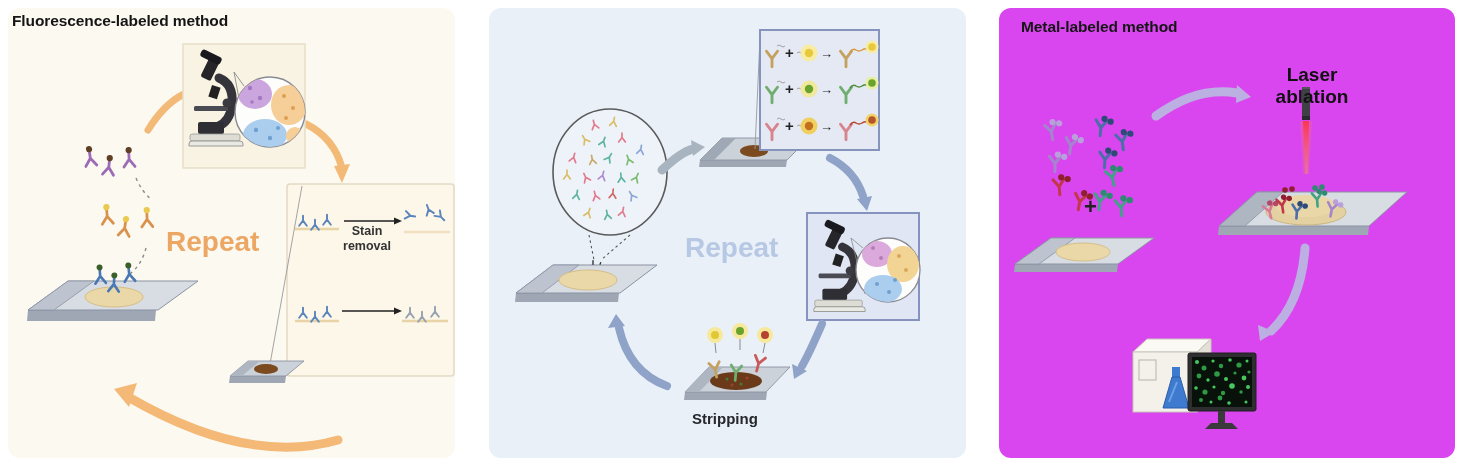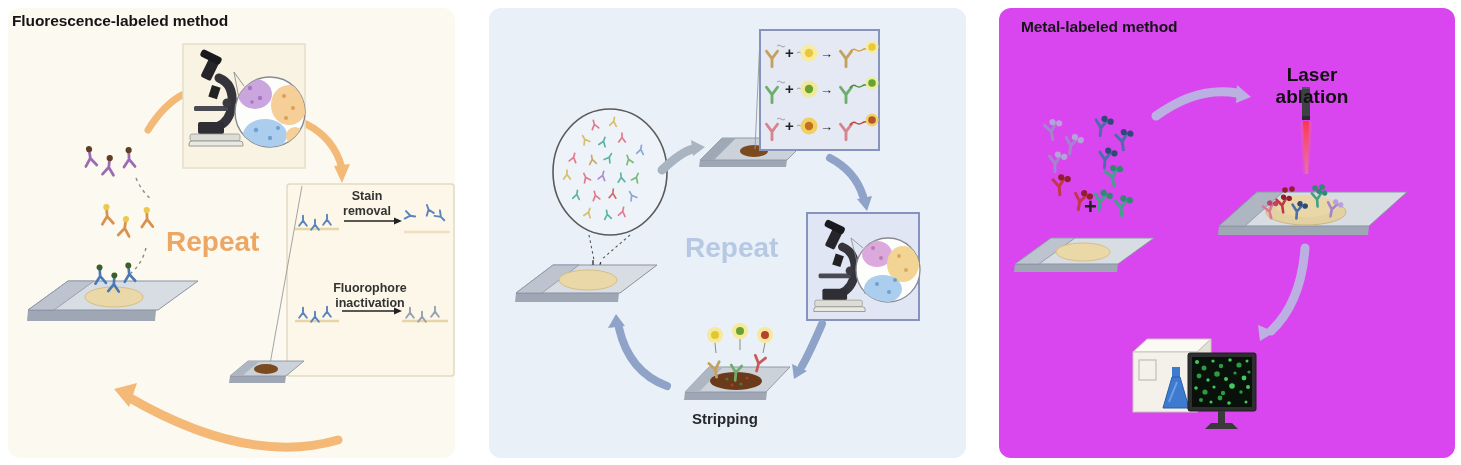--- a/index.html
+++ b/index.html
@@ -9,21 +9,21 @@
   .p2{left:489px;width:477px;background:#E9F0F8;}
   .p3{left:999px;width:456px;background:#d946ef;}
   .scene{position:absolute;left:0;top:0;}
   .ptitle{position:absolute;font-weight:700;font-size:15.5px;color:#151515;letter-spacing:-0.1px;white-space:nowrap;}
   .t1{left:4px;top:4px;}
   .t2{left:26px;top:10px;}
   .t3{left:22px;top:10px;}
   .repeat{position:absolute;font-weight:700;font-size:28px;white-space:nowrap;}
   .rep1{left:158px;top:218px;color:#ECA765;}
   .rep2{left:196px;top:224px;color:#B6C8E3;}
-  .lbl-sm{position:absolute;font-weight:700;font-size:12.5px;line-height:14.5px;color:#333;text-align:center;}
+  .lbl-sm{position:absolute;font-weight:700;font-size:12.5px;line-height:14.5px;color:#333;text-align:center;margin-top:35px;}
   .stain{left:327px;width:64px;top:181px;}
   .fluoro{left:312px;width:100px;top:273px;}
   .stripping{position:absolute;left:203px;width:96px;top:402px;font-weight:700;font-size:15px;color:#26282E;text-align:left;}
   .laser{position:absolute;left:260px;width:106px;top:56px;font-weight:700;font-size:19px;color:#111;text-align:center;}
   .bigplus{position:absolute;left:85px;top:186px;font-weight:700;font-size:22px;color:#222;}
   .rowglyph{position:absolute;font-weight:700;font-size:15px;color:#222;}
   .rowarrow{position:absolute;font-weight:700;font-size:13px;color:#222;}
 </style>
 </head>
 <body>
@@ -166,21 +166,20 @@
     <g>
       <polygon points="222,368 278,368 277,375 221,375" fill="#9FA7B4"></polygon>
       <polygon points="222,368 240,353 296,353 278,368" fill="#CCD2DA" stroke="#8A93A3" stroke-width="0.9"></polygon>
       <polygon points="222,368 240,353 252,353 234,368" fill="#AEB6C2"></polygon>
       <ellipse cx="258" cy="361" rx="12" ry="5" fill="#7B4A1E"></ellipse>
     </g>
   </svg>
   <div class="ptitle t1">Fluorescence-labeled method</div>
   <div class="repeat rep1">Repeat</div>
   <div class="lbl-sm stain">Stain removal</div>
-  <div class="lbl-sm fluoro">Fluorophore inactivation</div>
 </div>
 
 <div class="panel p2">
   <svg class="scene" width="477" height="450" viewBox="0 0 477 450">
 
     <g>
       <ellipse cx="121" cy="164" rx="57" ry="63" fill="#EEF3F9" stroke="#5A5A5A" stroke-width="1.6"></ellipse>
       <use href="#aby" color="#E07A8C" transform="translate(105,115) rotate(-15) scale(0.7)"></use>
       <use href="#aby" color="#D9BE66" transform="translate(125,112) rotate(10) scale(0.7)"></use>
       <use href="#aby" color="#D9BE66" transform="translate(95,130) rotate(-30) scale(0.7)"></use>

